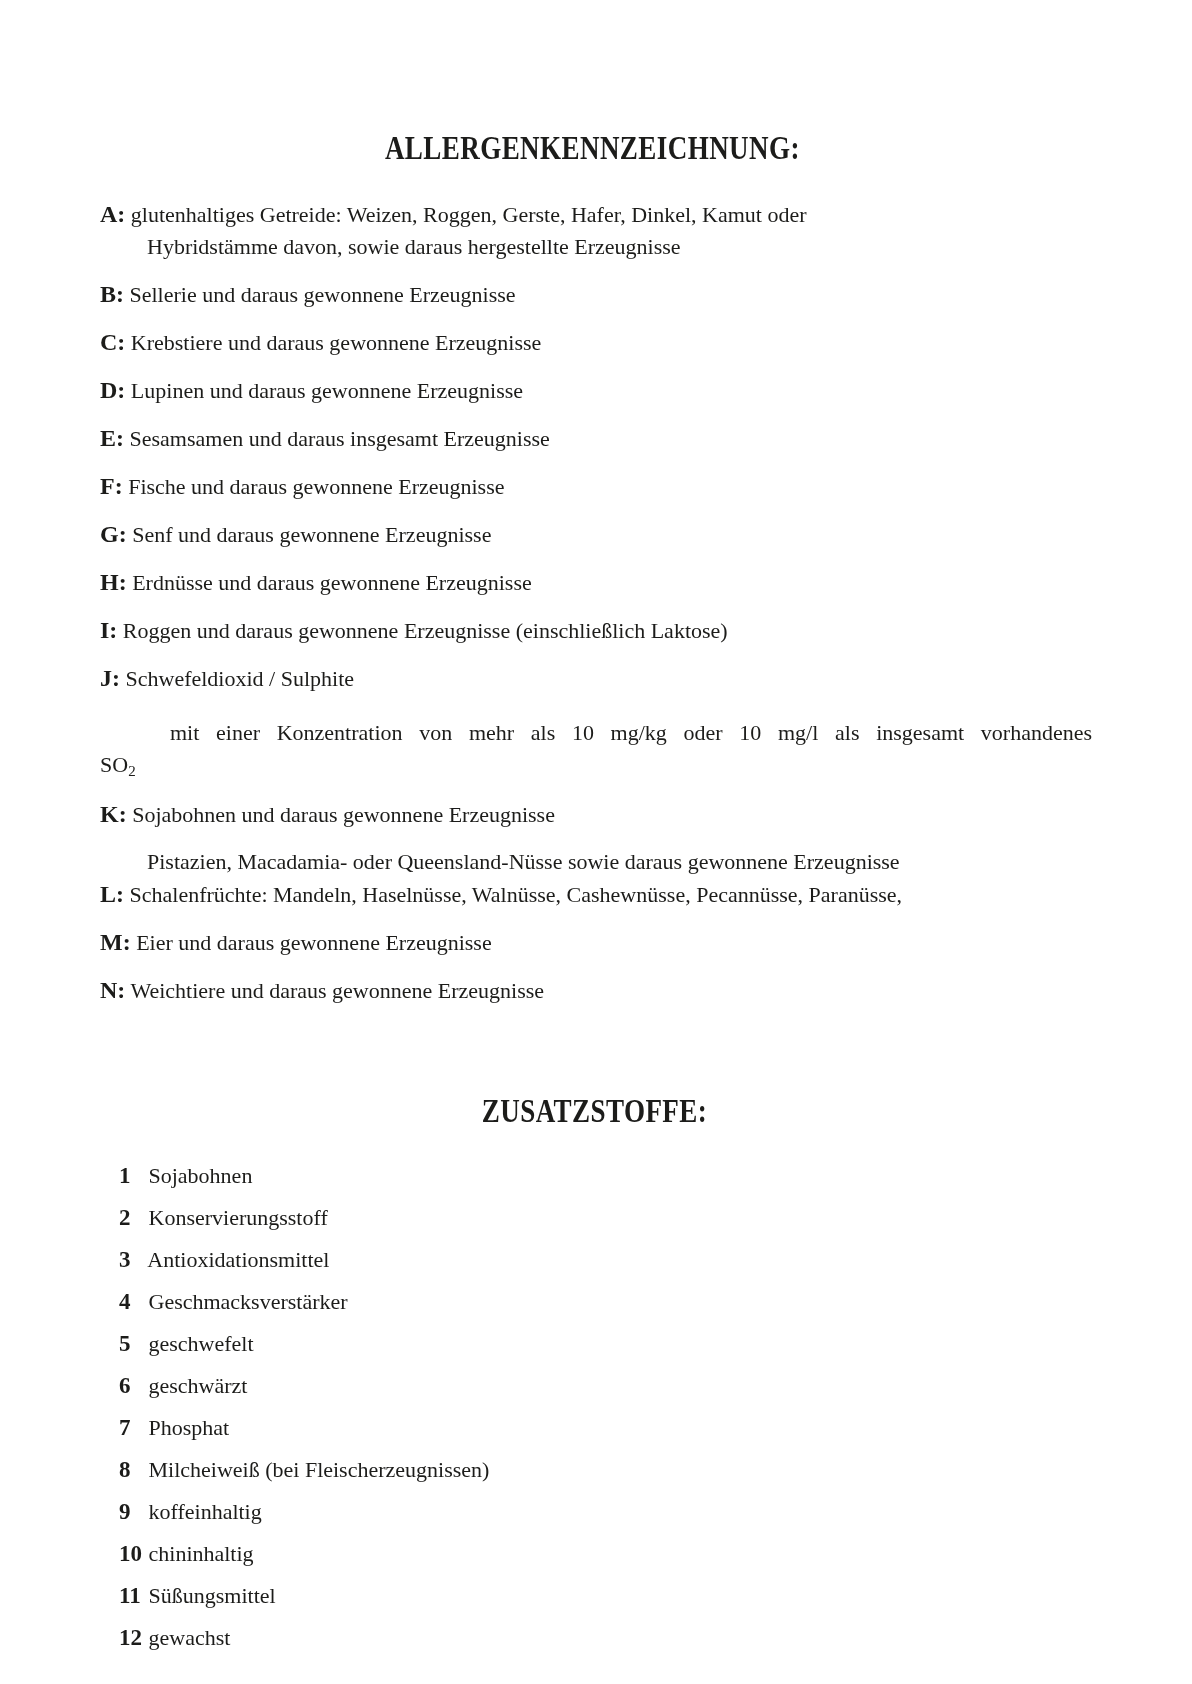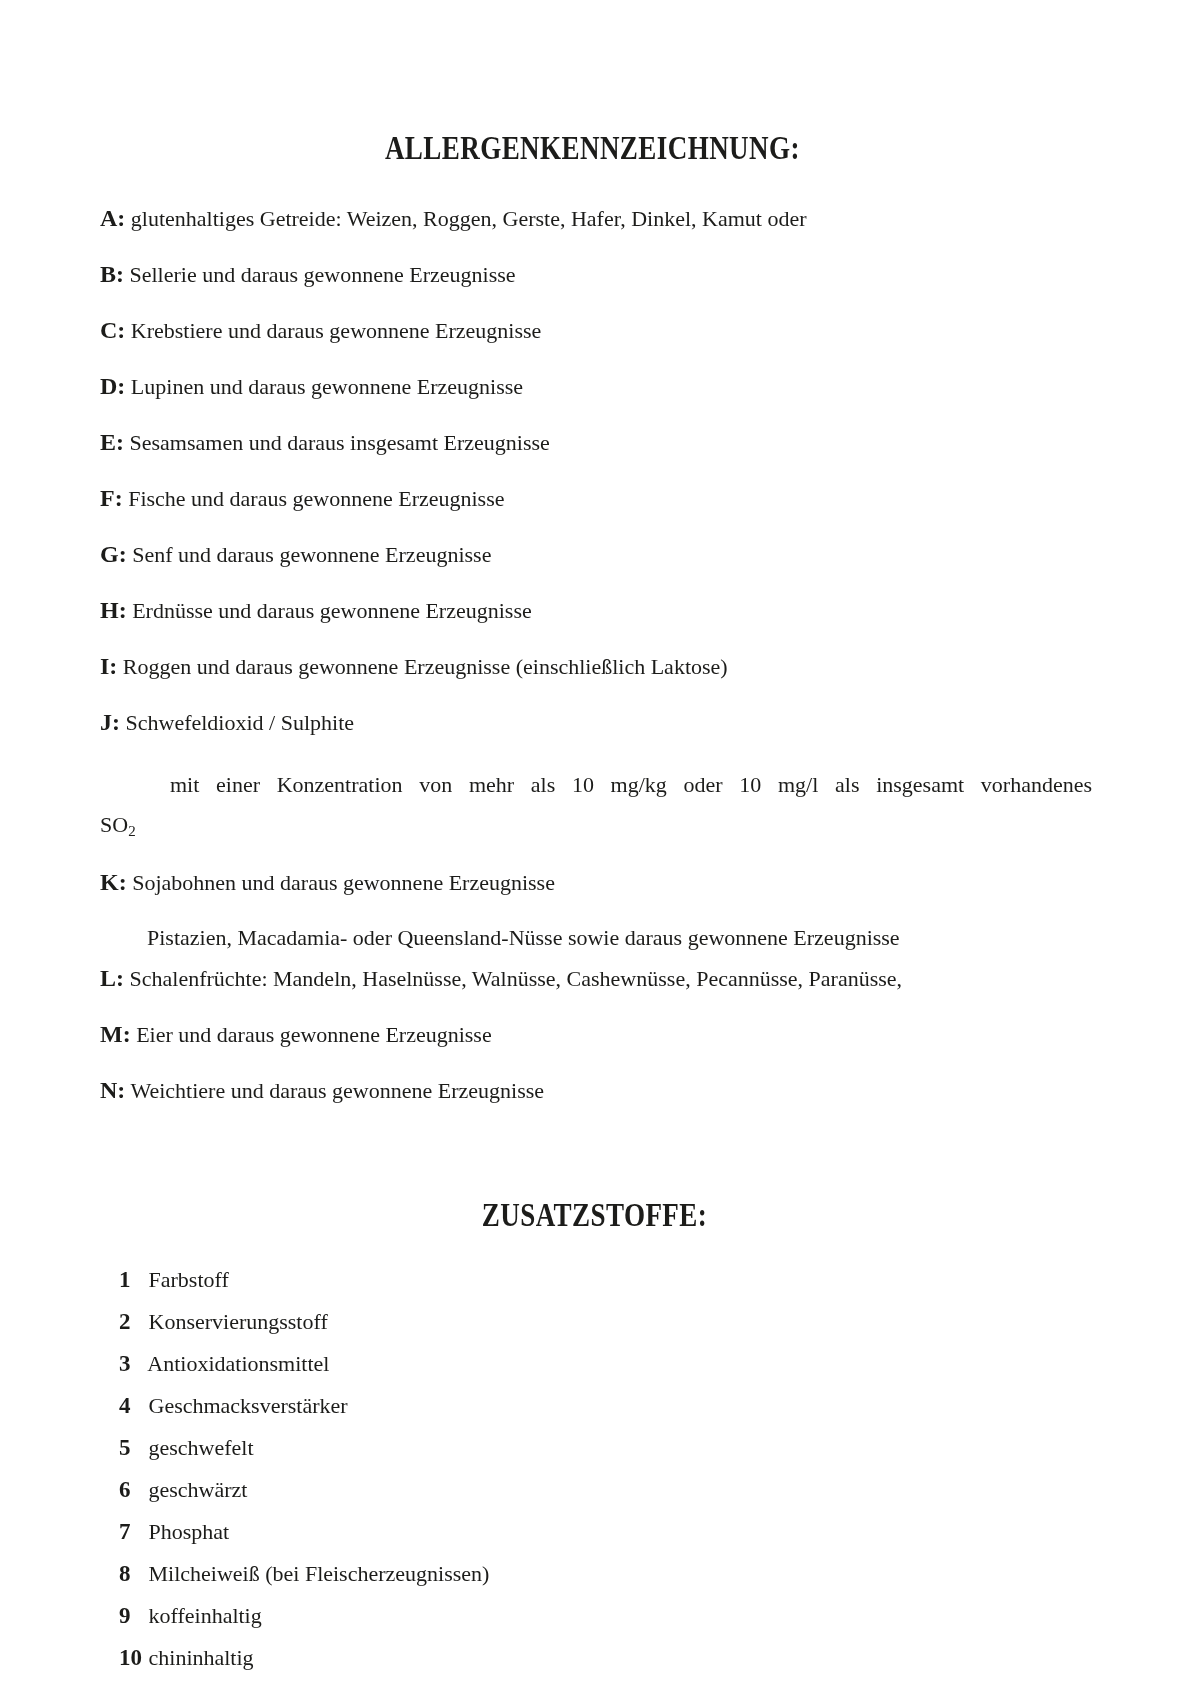--- a/index.html
+++ b/index.html
@@ -27,21 +27,21 @@
   .section-title { margin: 84px 0 30px 0; text-decoration: underline; }
   .condense {
     display: inline-block;
     transform: scaleX(0.82);
     transform-origin: 46% 50%;
     letter-spacing: 0.5px;
   }
   .al-list { }
   .al-item {
     font-size: 22px;
-    line-height: 40px;
+    line-height: 32px;
     margin-bottom: 15px;
   }
   .al-label {
     font-weight: bold;
     font-size: 24px;
   }
   .al-line { }
   .cont { padding-left: 47px; }
   .j-justify {
     padding-left: 70px;
@@ -78,20 +78,21 @@
     <span class="condense">ALLERGENKENNZEICHNUNG:</span>
   </div>
 
   <div class="al-list">
 
     <div class="al-item">
       <div class="al-line">
         <span class="al-label">A:</span>
         <span>glutenhaltiges Getreide: Weizen, Roggen, Gerste, Hafer, Dinkel, Kamut oder</span>
       </div>
+      <div class="al-line cont">Hybridstämme davon, sowie daraus hergestellte Erzeugnisse</div>
     </div>
 
     <div class="al-item">
       <div class="al-line">
         <span class="al-label">B:</span>
         <span>Sellerie und daraus gewonnene Erzeugnisse</span>
       </div>
     </div>
 
     <div class="al-item">
@@ -181,21 +182,21 @@
       </div>
     </div>
 
   </div>
 
   <div class="section-title">
     <span class="condense">ZUSATZSTOFFE:</span>
   </div>
 
   <div class="z-list">
-    <div class="z-item"><span class="z-num">1</span> <span>Farbstoff</span></div>
+    <div class="z-item"><span class="z-num">1</span> <span>Sojabohnen</span></div>
     <div class="z-item"><span class="z-num">2</span> <span>Konservierungsstoff</span></div>
     <div class="z-item"><span class="z-num">3</span> <span>Antioxidationsmittel</span></div>
     <div class="z-item"><span class="z-num">4</span> <span>Geschmacksverstärker</span></div>
     <div class="z-item"><span class="z-num">5</span> <span>geschwefelt</span></div>
     <div class="z-item"><span class="z-num">6</span> <span>geschwärzt</span></div>
     <div class="z-item"><span class="z-num">7</span> <span>Phosphat</span></div>
     <div class="z-item"><span class="z-num">8</span> <span>Milcheiweiß (bei Fleischerzeugnissen)</span></div>
     <div class="z-item"><span class="z-num">9</span> <span>koffeinhaltig</span></div>
     <div class="z-item"><span class="z-num">10</span> <span>chininhaltig</span></div>
     <div class="z-item"><span class="z-num">11</span> <span>Süßungsmittel</span></div>

